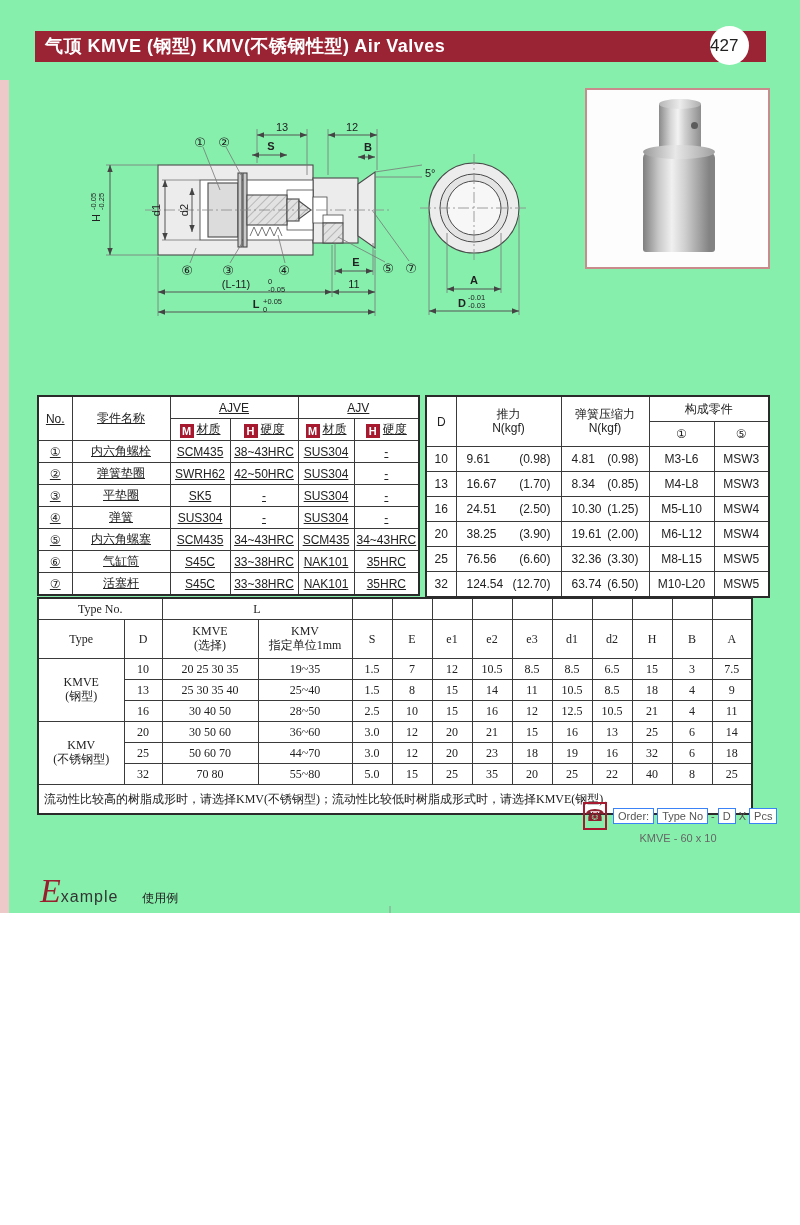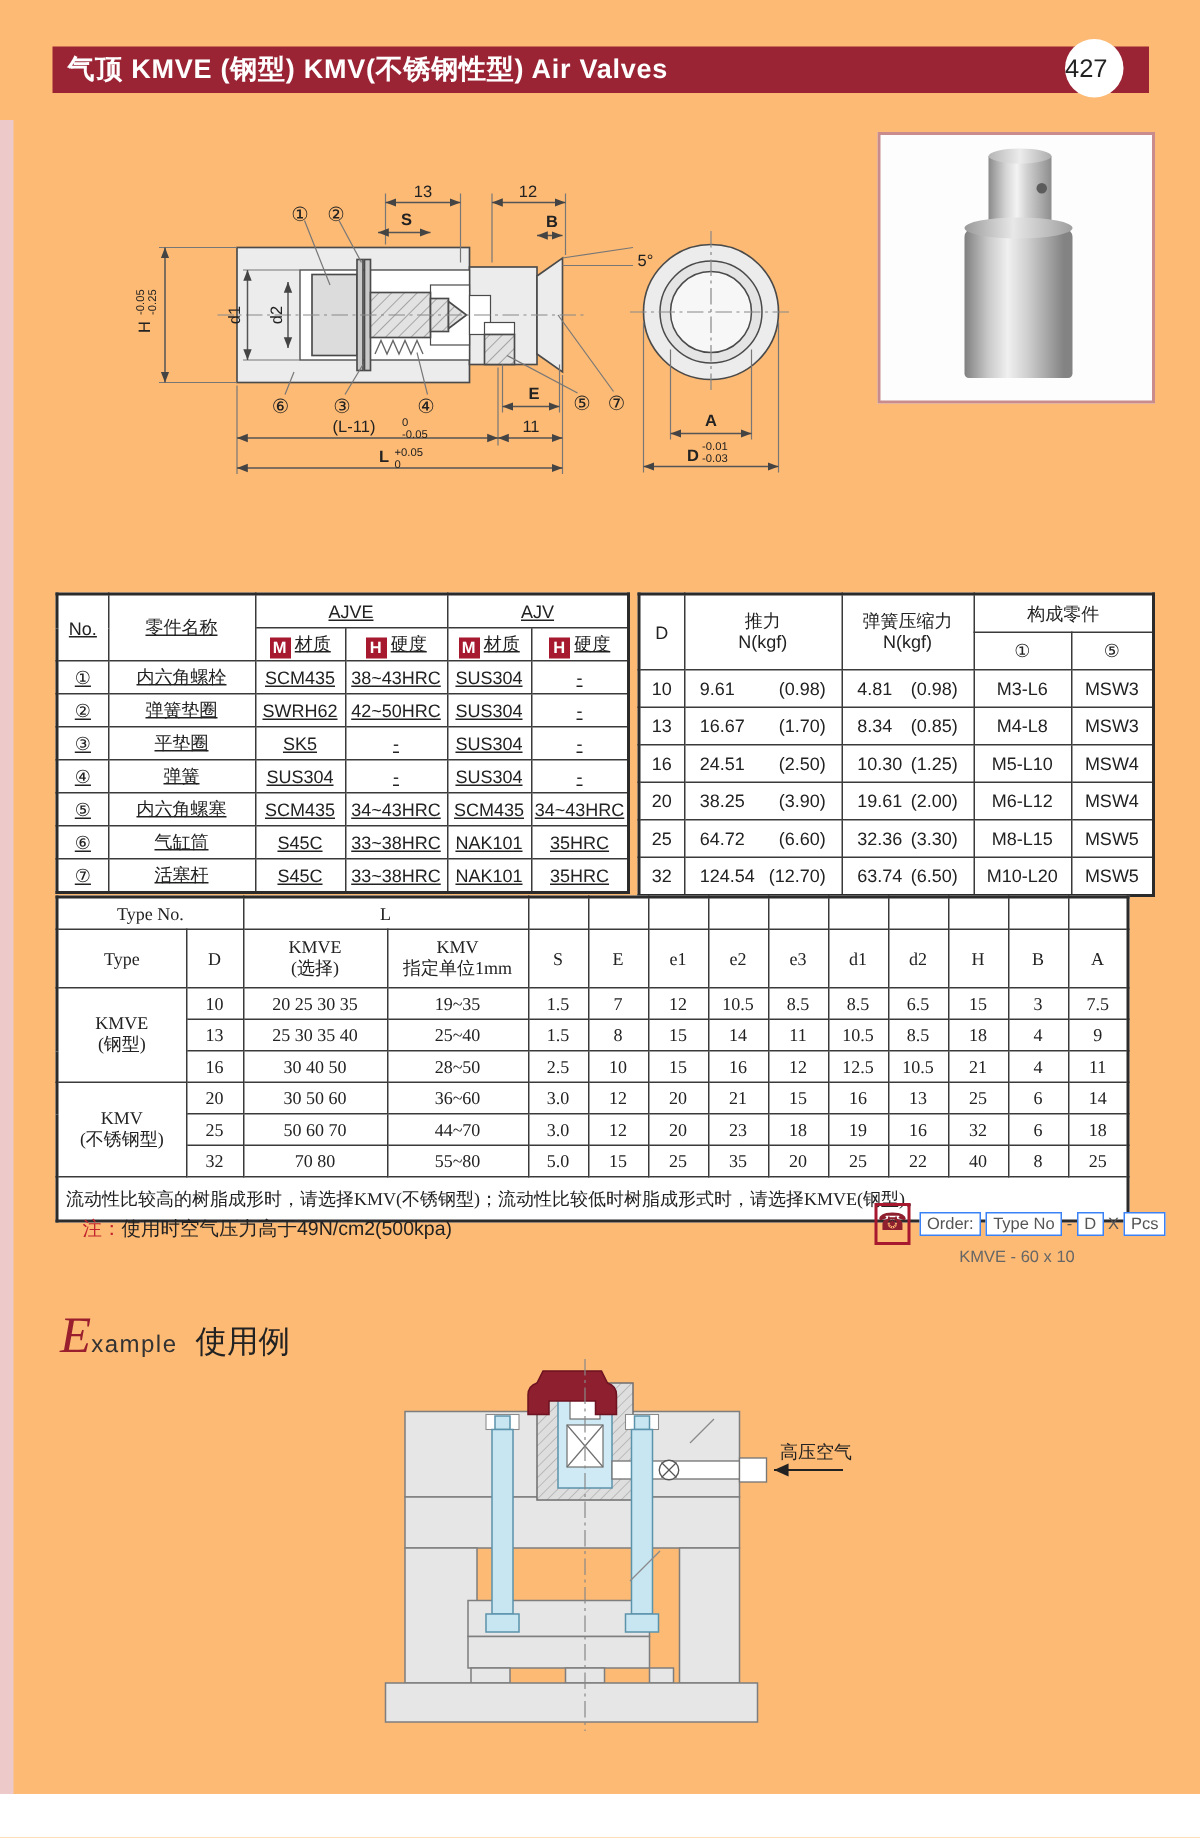--- a/index.html
+++ b/index.html
@@ -1,16 +1,16 @@
 <!DOCTYPE html>
 <html><head>
 <meta charset="utf-8">
 <style>
   html,body{margin:0;padding:0;background:#fff;}
-  #page{position:relative;width:800px;height:1196px;background:#fdba74;overflow:hidden;
+  #page{position:relative;width:800px;height:913px;background:#86efac;overflow:hidden;
         font-family:"Liberation Sans","DejaVu Sans",sans-serif;color:#222;}
   .abs{position:absolute;}
   
   #gutter{left:0;top:80px;width:9px;height:1145px;background:#eec9c9;}
   
   #titlebar{left:35px;top:31px;width:731px;height:31px;background:#9a2334;}
   #titlebar .t{color:#fff;font-size:18px;font-weight:bold;line-height:31px;padding-left:10px;letter-spacing:0.5px;}
   #pagebadge{left:710px;top:26px;width:39px;height:39px;background:#fff;border-radius:50%;
              text-align:left;line-height:39px;font-size:17px;color:#222;}
   
@@ -44,21 +44,21 @@
   #orderbox .row{display:flex;align-items:center;gap:3px;}
   #orderbox .ob{border:1px solid #3b82f6;padding:1px 4px;background:#fff;white-space:nowrap;}
   #phoneicon{width:24px;height:24px;border:2px solid #a6192e;color:#8e1f2e;font-size:16px;
              line-height:24px;text-align:center;margin-right:3px;}
   #orderex{text-align:center;margin-top:2px;color:#666;}
   
   #exhead{left:40px;top:872px;}
   #exhead .bigE{font-family:"Liberation Serif","DejaVu Serif",serif;font-style:italic;
                 font-size:34px;color:#9a1f2e;}
   #exhead .xample{font-size:16px;color:#333;letter-spacing:1px;}
-  #exhead .cn{font-size:21px;color:#222;margin-left:12px;}
+  #exhead .cn{font-size:12px;color:#222;margin-left:24px;}
   
   .dln{stroke:#555;stroke-width:1;fill:none;}
   .ext{stroke:#777;stroke-width:0.8;fill:none;}
   .cl{stroke:#888;stroke-width:0.8;fill:none;stroke-dasharray:11 3 2 3;}
   .ldr{stroke:#777;stroke-width:0.8;fill:none;}
   text.dt{font-size:11px;fill:#222;font-family:"Liberation Sans",sans-serif;}
   text.tol{font-size:7.5px;fill:#222;font-family:"Liberation Sans",sans-serif;}
   text.co{font-size:13px;fill:#222;font-family:"DejaVu Sans",sans-serif;}
   .part{stroke:#4a4a4a;stroke-width:1.1;}
 </style>
@@ -370,21 +370,21 @@
                 <span>(2.00)</span>
               </span>
             </td>
             <td>M6-L12</td>
             <td>MSW4</td>
           </tr>
       <tr>
             <td>25</td>
             <td>
               <span class="vals">
-                <span>64.72</span>
+                <span>76.56</span>
                 <span>(6.60)</span>
               </span>
             </td>
             <td>
               <span class="vals">
                 <span>32.36</span>
                 <span>(3.30)</span>
               </span>
             </td>
             <td>M8-L15</td>
@@ -564,23 +564,20 @@
             <td>8</td>
             <td>25</td>
           </tr>
       <tr>
             <td class="notecell" colspan="14">流动性比较高的树脂成形时，请选择KMV(不锈钢型)；流动性比较低时树脂成形式时，请选择KMVE(钢型)。</td>
           </tr>
     </tbody>
       </table>
   </div>
 
-  <div id="noteline" class="abs">
-    <span class="nl">注：</span><span>使用时空气压力高于49N/cm2(500kpa)</span>
-  </div>
 
   <div id="orderbox" class="abs">
     <div class="row">
       <span id="phoneicon">☎</span>
       <span class="ob">Order:</span>
       <span class="ob">Type No</span>
       <span>-</span>
       <span class="ob">D</span>
       <span>X</span>
       <span class="ob">Pcs</span>

